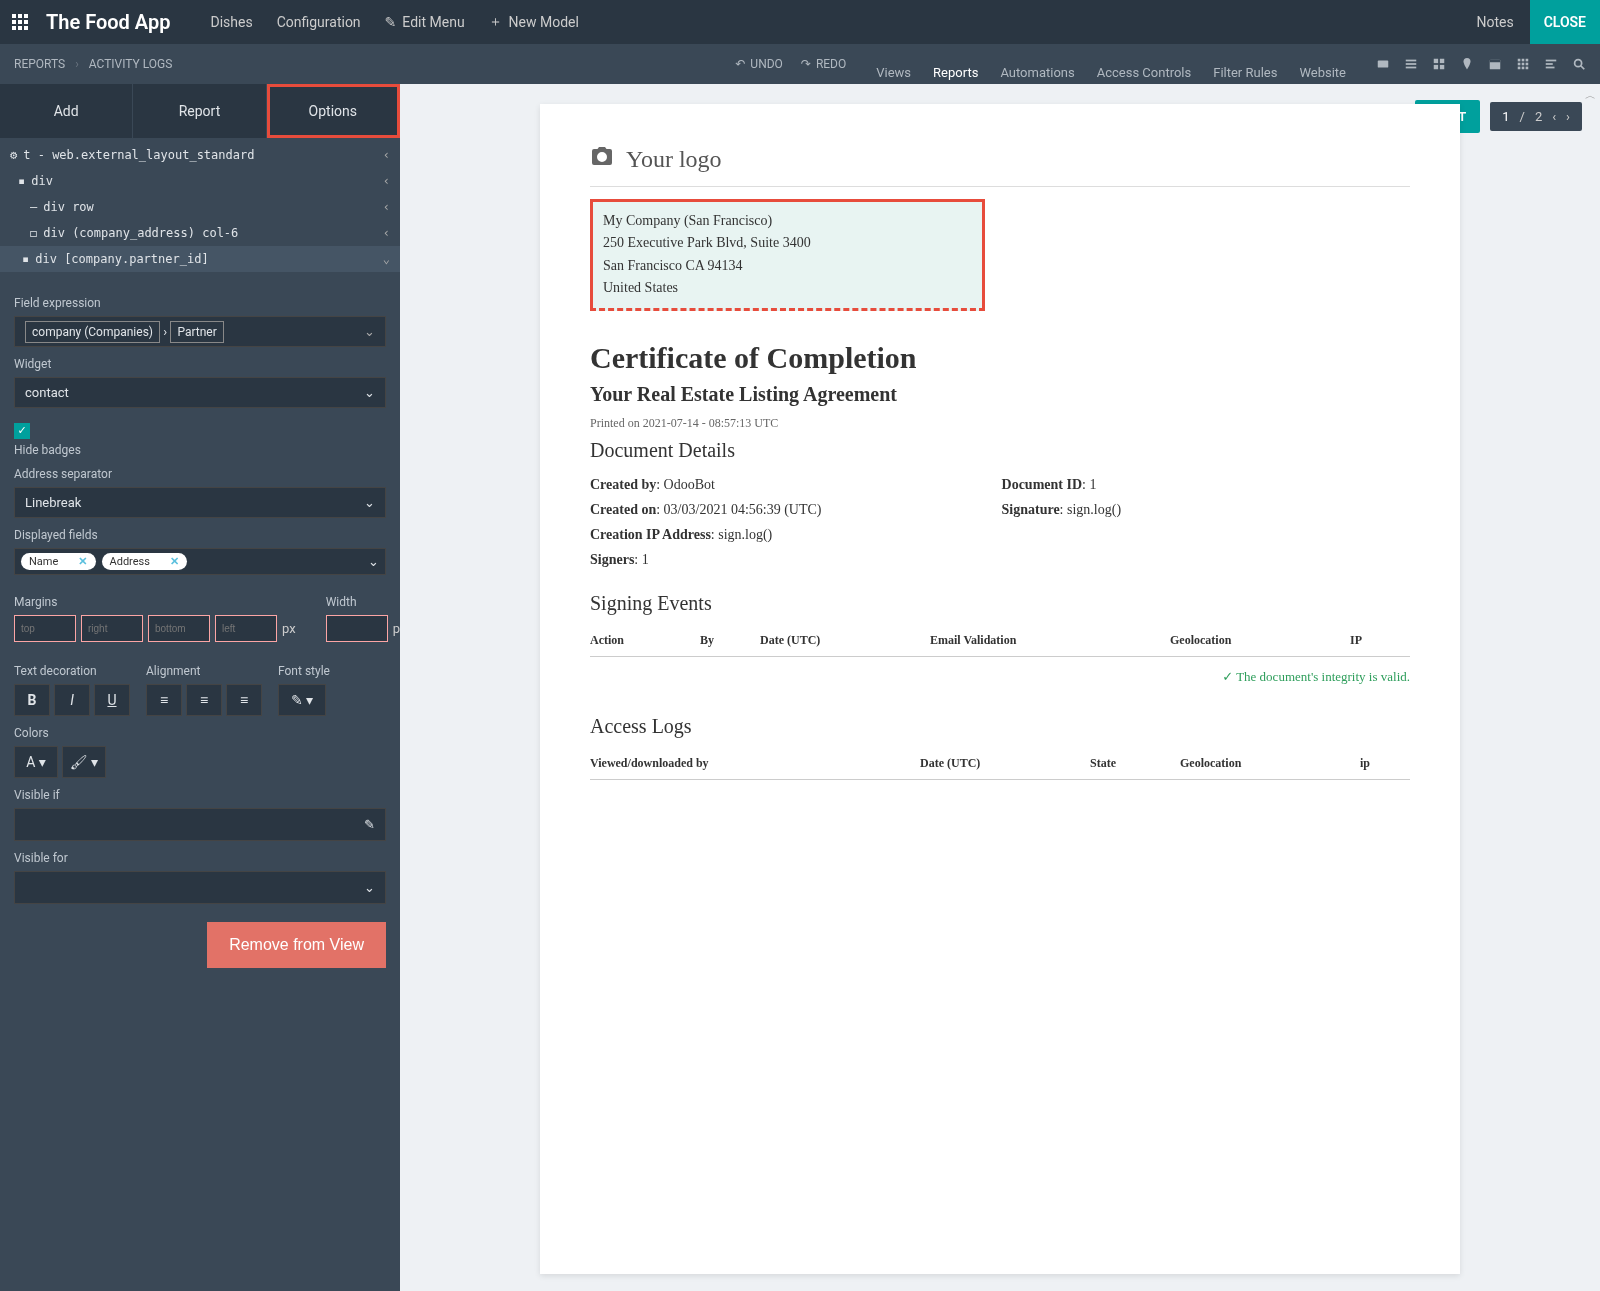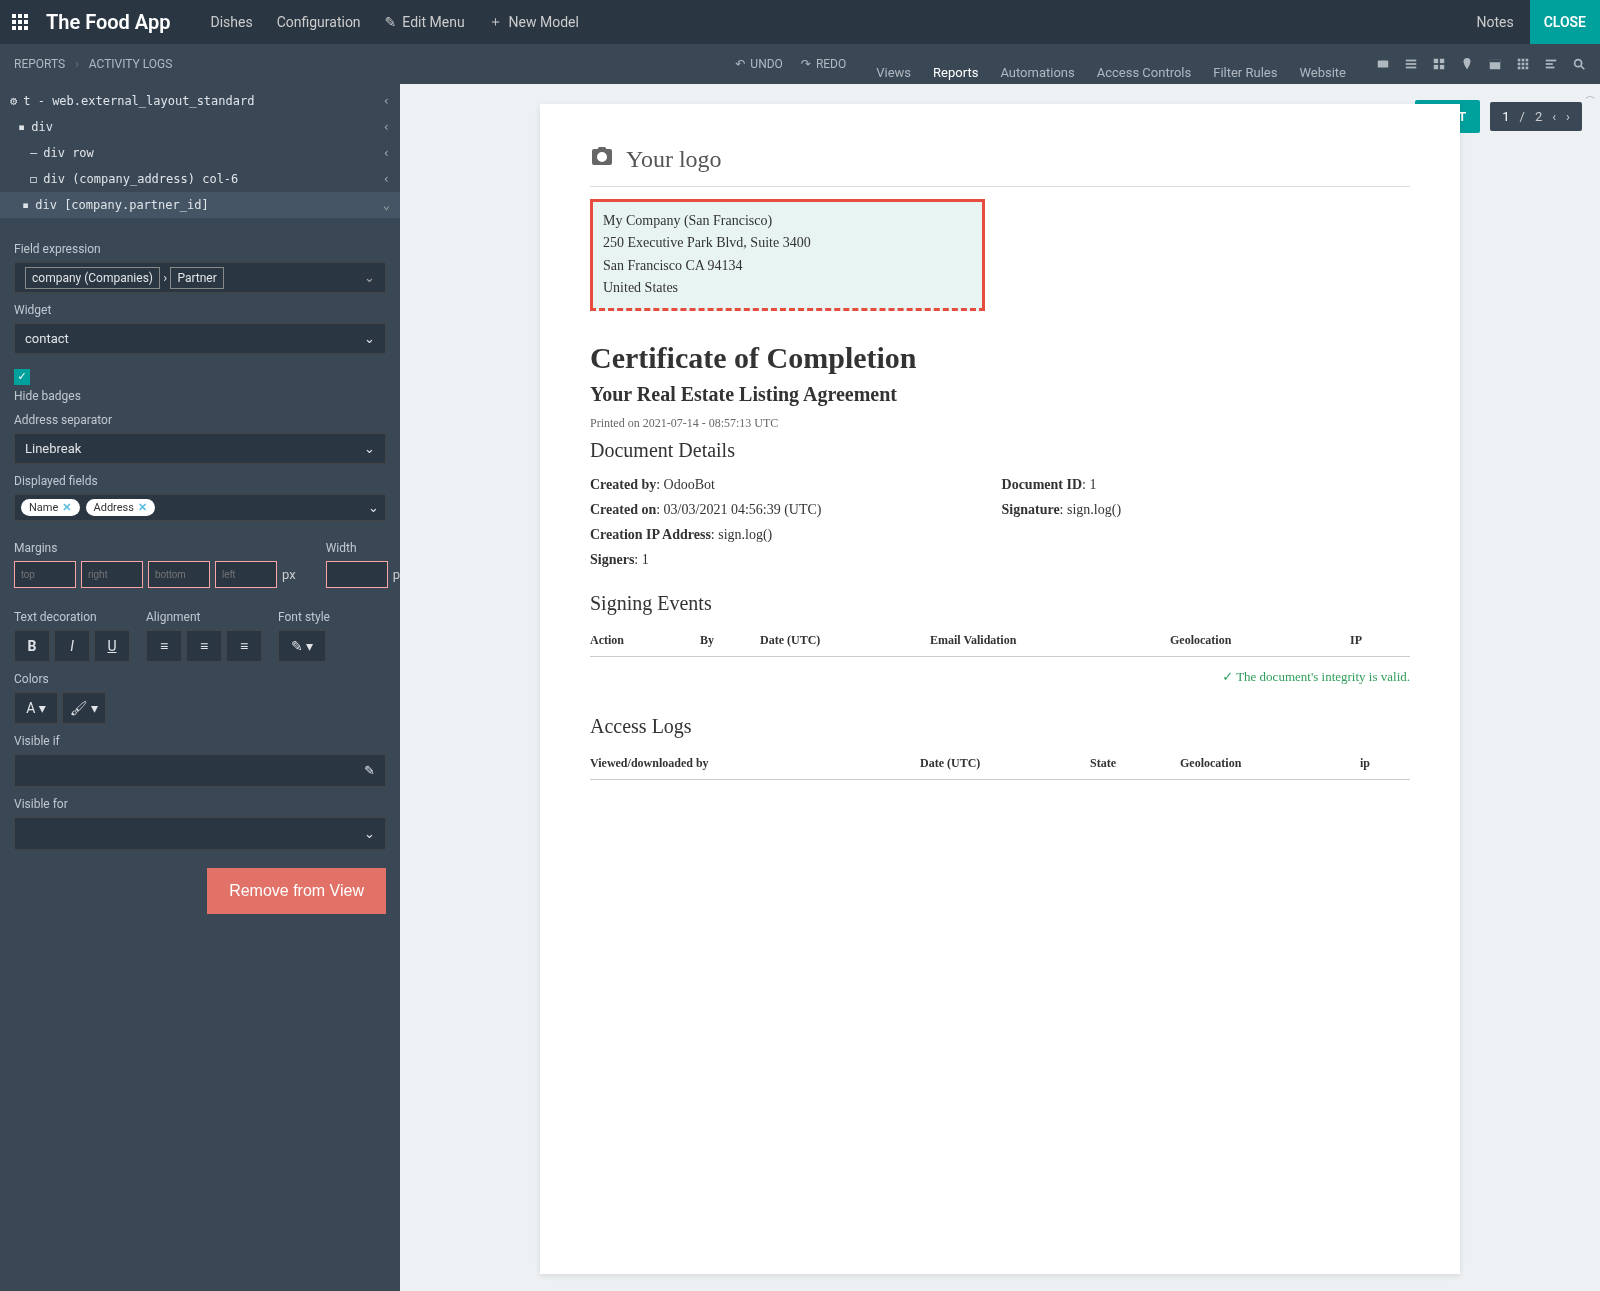--- a/index.html
+++ b/index.html
@@ -46,21 +46,21 @@
 .chev { font-size: 12px; color: #aaa; }
 
 
 .options-panel { padding: 10px 14px; }
 .field-label { font-size: 12px; color: #c0c8d0; margin: 10px 0 6px; display: block; }
 .field-expression-box { display: flex; align-items: center; gap: 4px; }
 .pill { background: #2a3642; border: 1px solid #888; padding: 3px 6px; font-size: 12px; }
 .caret-end { margin-left: auto; color: #aaa; }
 .select-field { width: 100%; background: #2a3642; color: #e0e4e8; border: 1px solid #444; padding: 7px 10px; font-size: 13px; display: flex; justify-content: space-between; align-items: center; }
 .checkbox-teal { width: 16px; height: 16px; background: #00a09d; display: inline-flex; align-items: center; justify-content: center; color: #fff; font-size: 11px; }
-.tag-pill { background: #fff; color: #333; border-radius: 10px; padding: 2px 8px; font-size: 11px; display: inline-flex; align-items: center; gap: 4px; }
+.tag-pill { background: #fff; color: #333; border-radius: 10px; padding: 2px 8px; font-size: 11px; display: inline-flex; align-items: center; gap: 20px; }
 .tag-x { color: #5bc0de; font-weight: bold; cursor: pointer; }
 .tags-row { background: #2a3642; border: 1px solid #444; padding: 4px 6px; display: flex; gap: 6px; align-items: center; }
 
 .margin-inputs { display: flex; gap: 5px; }
 .num-input { width: 62px; background: #2a3642; border: 1px solid #fca5a5; color: #c4b5fd; padding: 7px 6px; font-size: 10px; }
 .unit { color: #ccc; align-self: center; }
 
 .btn-row { display: flex; gap: 4px; }
 .icon-btn { background: #2a3642; border: 1px solid #444; color: #e0e4e8; width: 36px; height: 32px; display: flex; align-items: center; justify-content: center; cursor: pointer; font-size: 14px; }
 
@@ -211,20 +211,25 @@
           <circle cx="7" cy="7" r="4" fill="none" stroke="currentColor" stroke-width="2"></circle>
           <line x1="10" y1="10" x2="14" y2="14" stroke="currentColor" stroke-width="2"></line>
         </svg>
       </div>
   </div>
 </div>
 
 <div class="layout">
 
   <div class="sidebar">
+    <div class="sidebar-tabs">
+      <div class="sidebar-tab">Add</div>
+      <div class="sidebar-tab">Report</div>
+      <div class="sidebar-tab active">Options</div>
+    </div>
 
     <div class="tree">
       <div class="tree-row">
         <span class="tree-label">
             <span>⚙</span>
             <span>t - web.external_layout_standard</span>
           </span>
         <span class="chev">‹</span>
       </div>
       <div class="tree-row" style="padding-left:18px">

